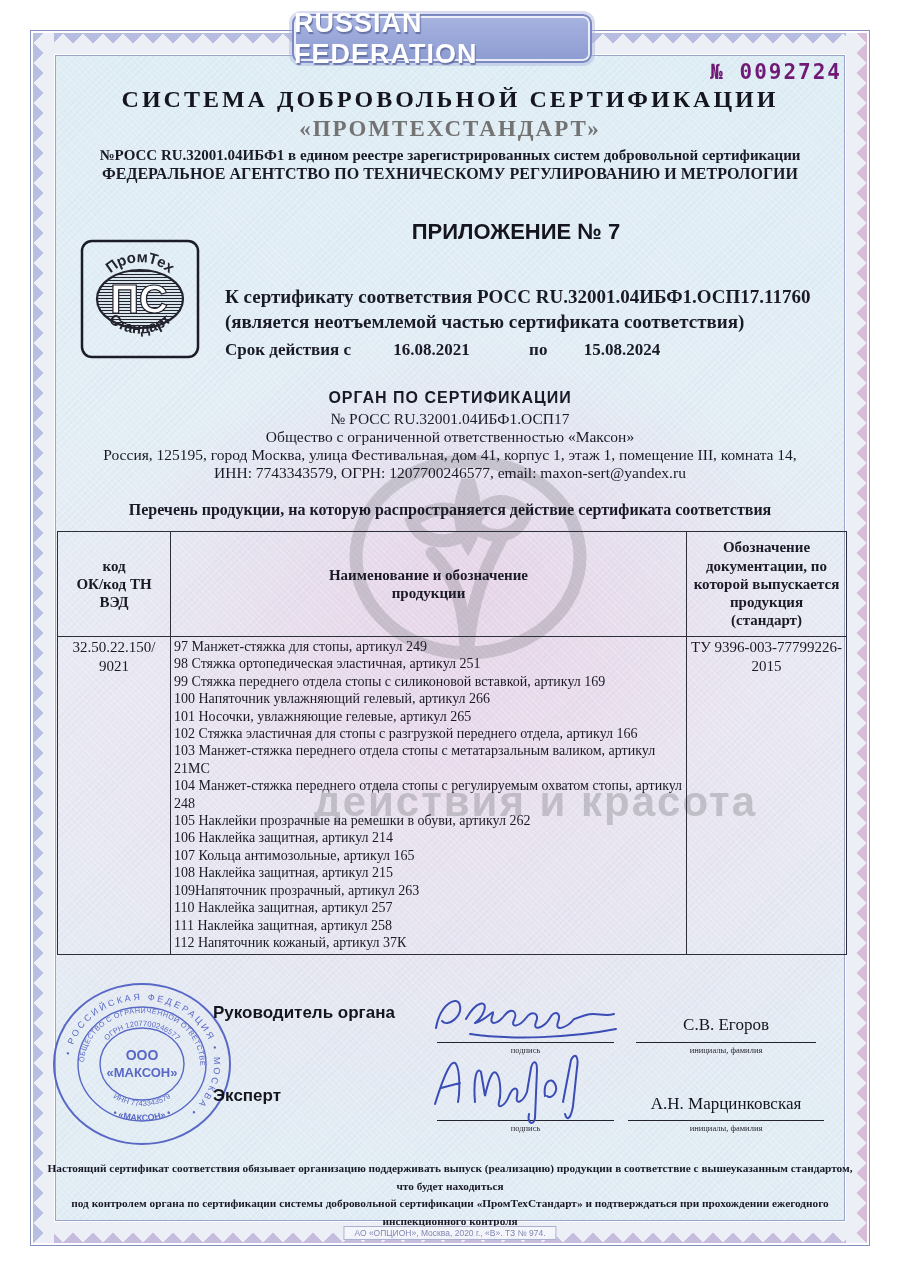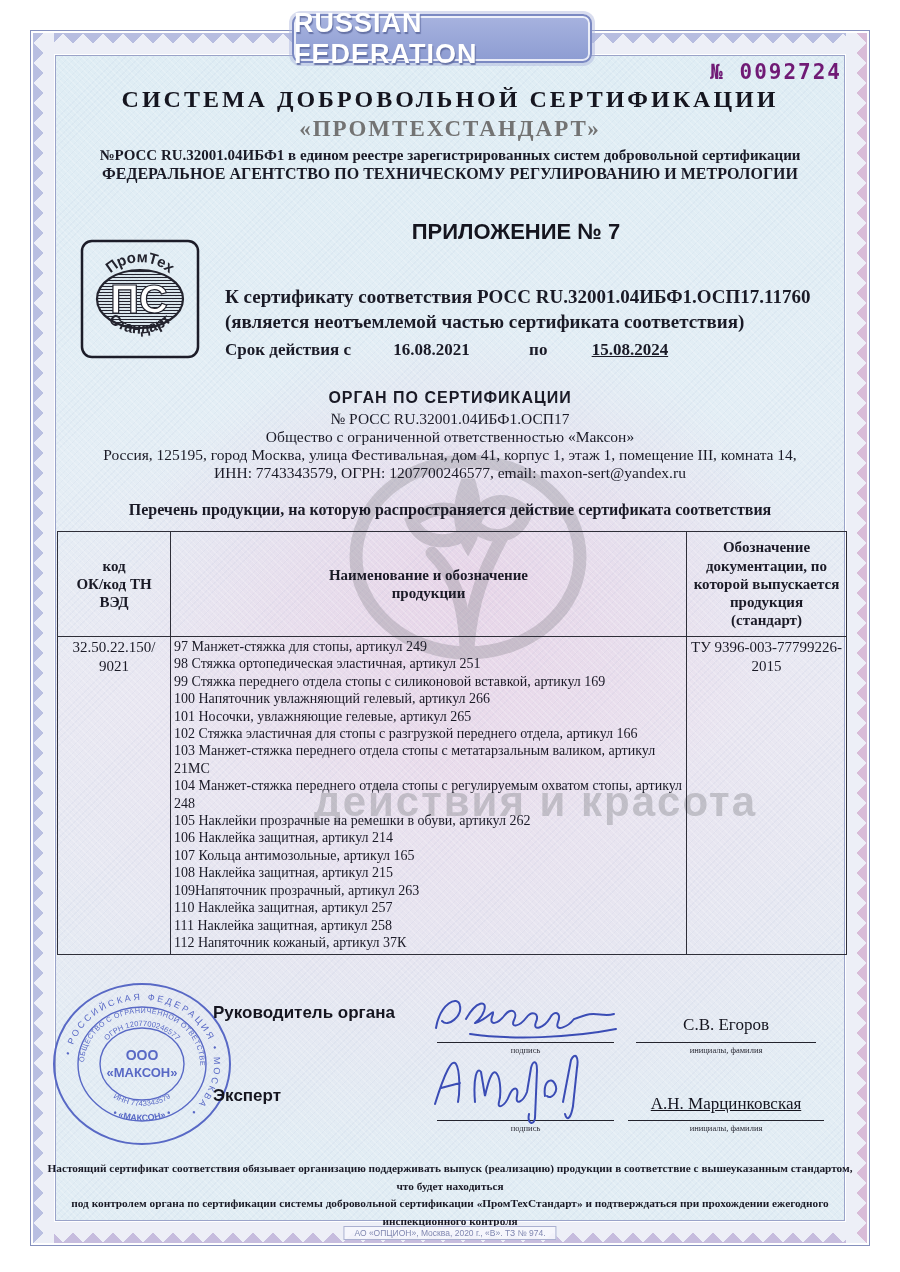--- a/index.html
+++ b/index.html
@@ -49,21 +49,21 @@
   .title2{top:116px;font-weight:bold;font-size:23px;letter-spacing:2px;color:#737373;}
   .registry{top:147px;font-weight:bold;font-size:15px;}
   .agency{top:165px;font-weight:bold;font-size:16px;}
 
   .appendix-title{position:absolute;left:360px;top:219px;width:312px;text-align:center;z-index:2;
      font:bold 22px "Liberation Sans",sans-serif;color:#15151f;}
   .pts-logo{position:absolute;left:78px;top:237px;width:124px;height:124px;z-index:2;}
   .to-cert{position:absolute;left:225px;top:286px;z-index:2;font-weight:bold;font-size:19px;}
   .note{position:absolute;left:225px;top:311px;z-index:2;font-weight:bold;font-size:19px;}
   .validity{position:absolute;left:225px;top:340px;z-index:2;font-weight:bold;font-size:17px;}
-  .validity .d1{margin-left:38px;} .validity .po{margin-left:55px;} .validity .d2{margin-left:40px;text-decoration:underline;}
+  .validity .d1{margin-left:38px;} .validity .po{margin-left:55px;} .validity .d2{margin-left:32px;}
 
   .org-title{top:389px;font:bold 16px "Liberation Sans",sans-serif;letter-spacing:1px;}
   .org-num{top:410px;font-size:15.5px;}
   .org-name{top:428px;font-size:15.5px;}
   .org-addr{top:446px;font-size:15.5px;}
   .org-cont{top:464px;font-size:15.5px;}
   .list-title{top:501px;font-weight:bold;font-size:16px;}
 
   
   table.products{position:absolute;left:57px;top:531px;width:789px;z-index:2;border-collapse:collapse;table-layout:fixed;}
@@ -82,21 +82,21 @@
   .sig-svg{position:absolute;z-index:3;}
   .sig1{left:428px;top:988px;width:195px;height:58px;}
   .sig2{left:425px;top:1050px;width:200px;height:76px;}
   .sig-line{position:absolute;border-top:1.5px solid #23232d;z-index:2;}
   .sl1{left:437px;top:1042px;width:177px;} .nl1{left:636px;top:1042px;width:180px;}
   .sl2{left:437px;top:1120px;width:177px;} .nl2{left:628px;top:1120px;width:196px;}
   .sig-caption{position:absolute;z-index:2;font-size:8.5px;color:#2a2a34;text-align:center;}
   .sc1{left:437px;top:1045px;width:177px;} .nc1{left:636px;top:1045px;width:180px;}
   .sc2{left:437px;top:1123px;width:177px;} .nc2{left:628px;top:1123px;width:196px;}
   .sig-name{position:absolute;z-index:2;font-size:17px;text-align:center;color:#15151f;}
-  .nm1{left:636px;top:1015px;width:180px;} .nm2{left:628px;top:1094px;width:196px;text-decoration:underline;}
+  .nm1{left:636px;top:1015px;width:180px;} .nm2{left:628px;top:1094px;width:196px;}
 
   
   .footer{position:absolute;left:45px;width:810px;top:1160px;z-index:2;text-align:center;
      font-weight:bold;font-size:11.3px;line-height:1.55;color:#191925;}
   .print-info{position:absolute;left:50%;transform:translateX(-50%);top:1226px;z-index:3;
      font:8.5px "Liberation Sans",sans-serif;color:#8087b0;background:rgba(245,246,252,.92);
      border:1px solid #aab0d0;padding:1px 10px;white-space:nowrap;}
 </style>
 </head>
 <body>

